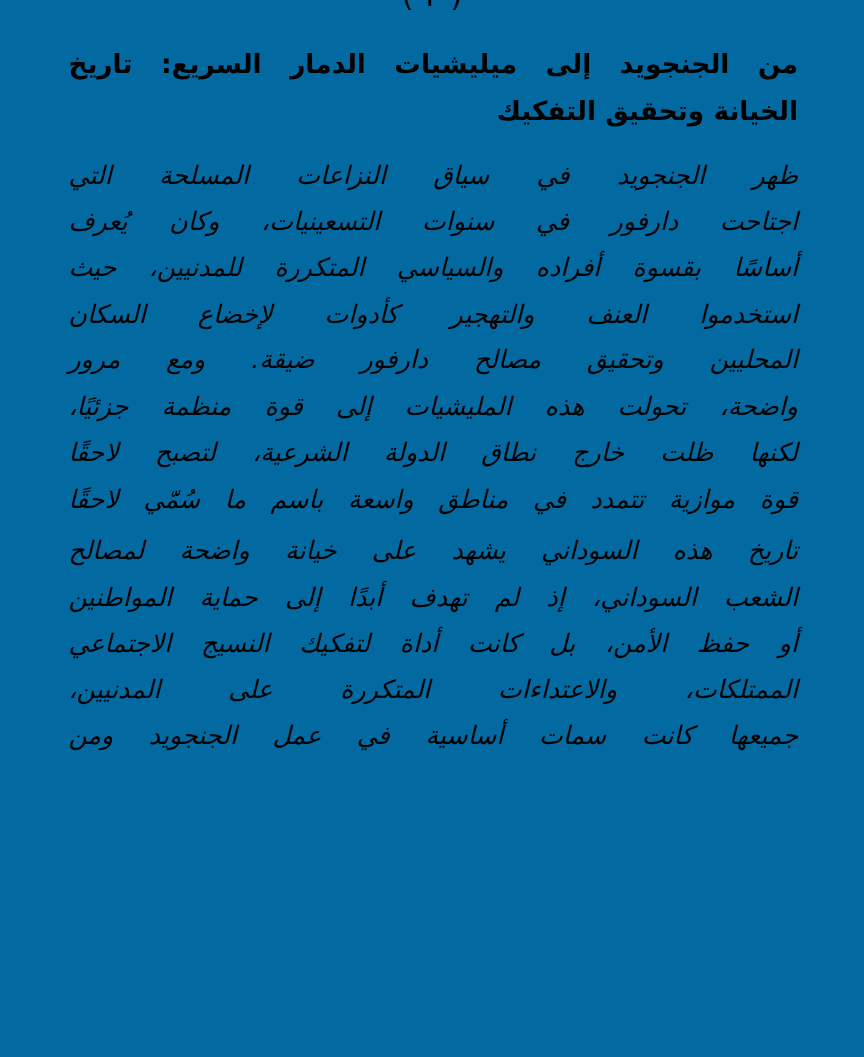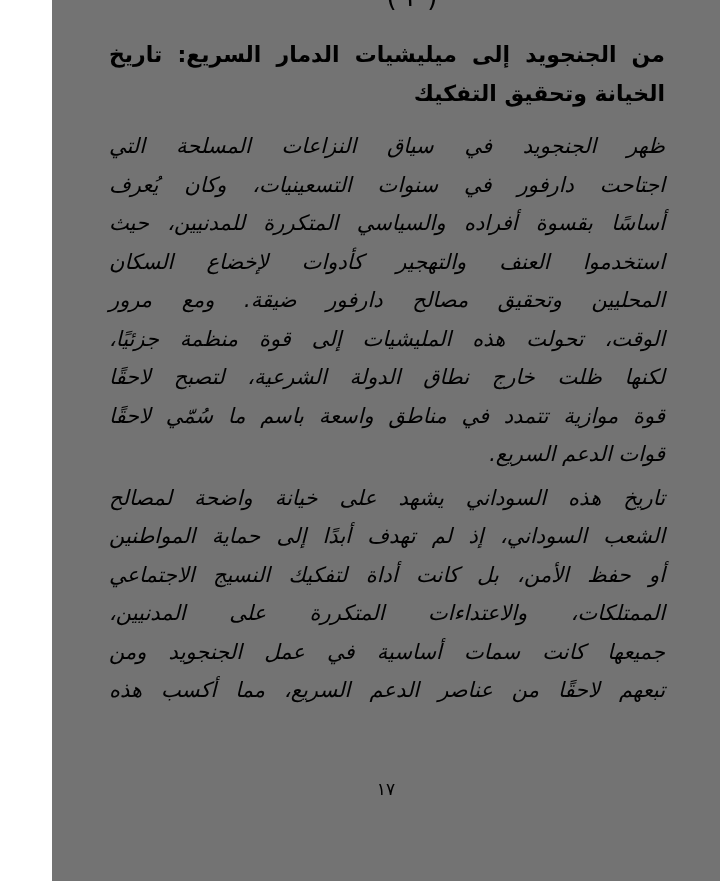--- a/index.html
+++ b/index.html
@@ -1,21 +1,21 @@
 <!DOCTYPE html>
 <html lang="ar" dir="rtl"><head>
 <meta charset="utf-8">
 <style>
   * { margin: 0; padding: 0; box-sizing: border-box; }
   html, body { background: #ffffff; }
   .page {
     position: relative;
-    width: 668px;
+    width: 720px;
     height: 881px;
-    background: #737373;
+    background: #0369a1;
     color: #000000;
     overflow: hidden;
     direction: rtl;
     font-family: "DejaVu Sans", sans-serif;
   }
   
   .header-clip {
     position: absolute;
     top: 0; left: 0;
     width: 720px; height: 15px;
@@ -78,32 +78,29 @@
       <div class="jline">من الجنجويد إلى ميليشيات الدمار السريع: تاريخ</div>
       <div class="rline">الخيانة وتحقيق التفكيك</div>
     </div>
 
     <div class="para para-1">
       <div class="jline">ظهر الجنجويد في سياق النزاعات المسلحة التي</div>
       <div class="jline">اجتاحت دارفور في سنوات التسعينيات، وكان يُعرف</div>
       <div class="jline">أساسًا بقسوة أفراده والسياسي المتكررة للمدنيين، حيث</div>
       <div class="jline">استخدموا العنف والتهجير كأدوات لإخضاع السكان</div>
       <div class="jline">المحليين وتحقيق مصالح دارفور ضيقة. ومع مرور</div>
-      <div class="jline">الوقت، تحولت هذه المليشيات إلى قوة منظمة جزئيًا،</div>
+      <div class="jline">واضحة، تحولت هذه المليشيات إلى قوة منظمة جزئيًا،</div>
       <div class="jline">لكنها ظلت خارج نطاق الدولة الشرعية، لتصبح لاحقًا</div>
       <div class="jline">قوة موازية تتمدد في مناطق واسعة باسم ما سُمّي لاحقًا</div>
-      <div class="rline">قوات الدعم السريع.</div>
     </div>
 
     <div class="para para-2">
       <div class="jline">تاريخ هذه السوداني يشهد على خيانة واضحة لمصالح</div>
       <div class="jline">الشعب السوداني، إذ لم تهدف أبدًا إلى حماية المواطنين</div>
       <div class="jline">أو حفظ الأمن، بل كانت أداة لتفكيك النسيج الاجتماعي</div>
       <div class="jline">الممتلكات، والاعتداءات المتكررة على المدنيين،</div>
       <div class="jline">جميعها كانت سمات أساسية في عمل الجنجويد ومن</div>
-      <div class="jline">تبعهم لاحقًا من عناصر الدعم السريع، مما أكسب هذه</div>
     </div>
 
   </div>
 
-  <div class="page-number">١٧</div>
 
 </div>
 
 </body></html>

